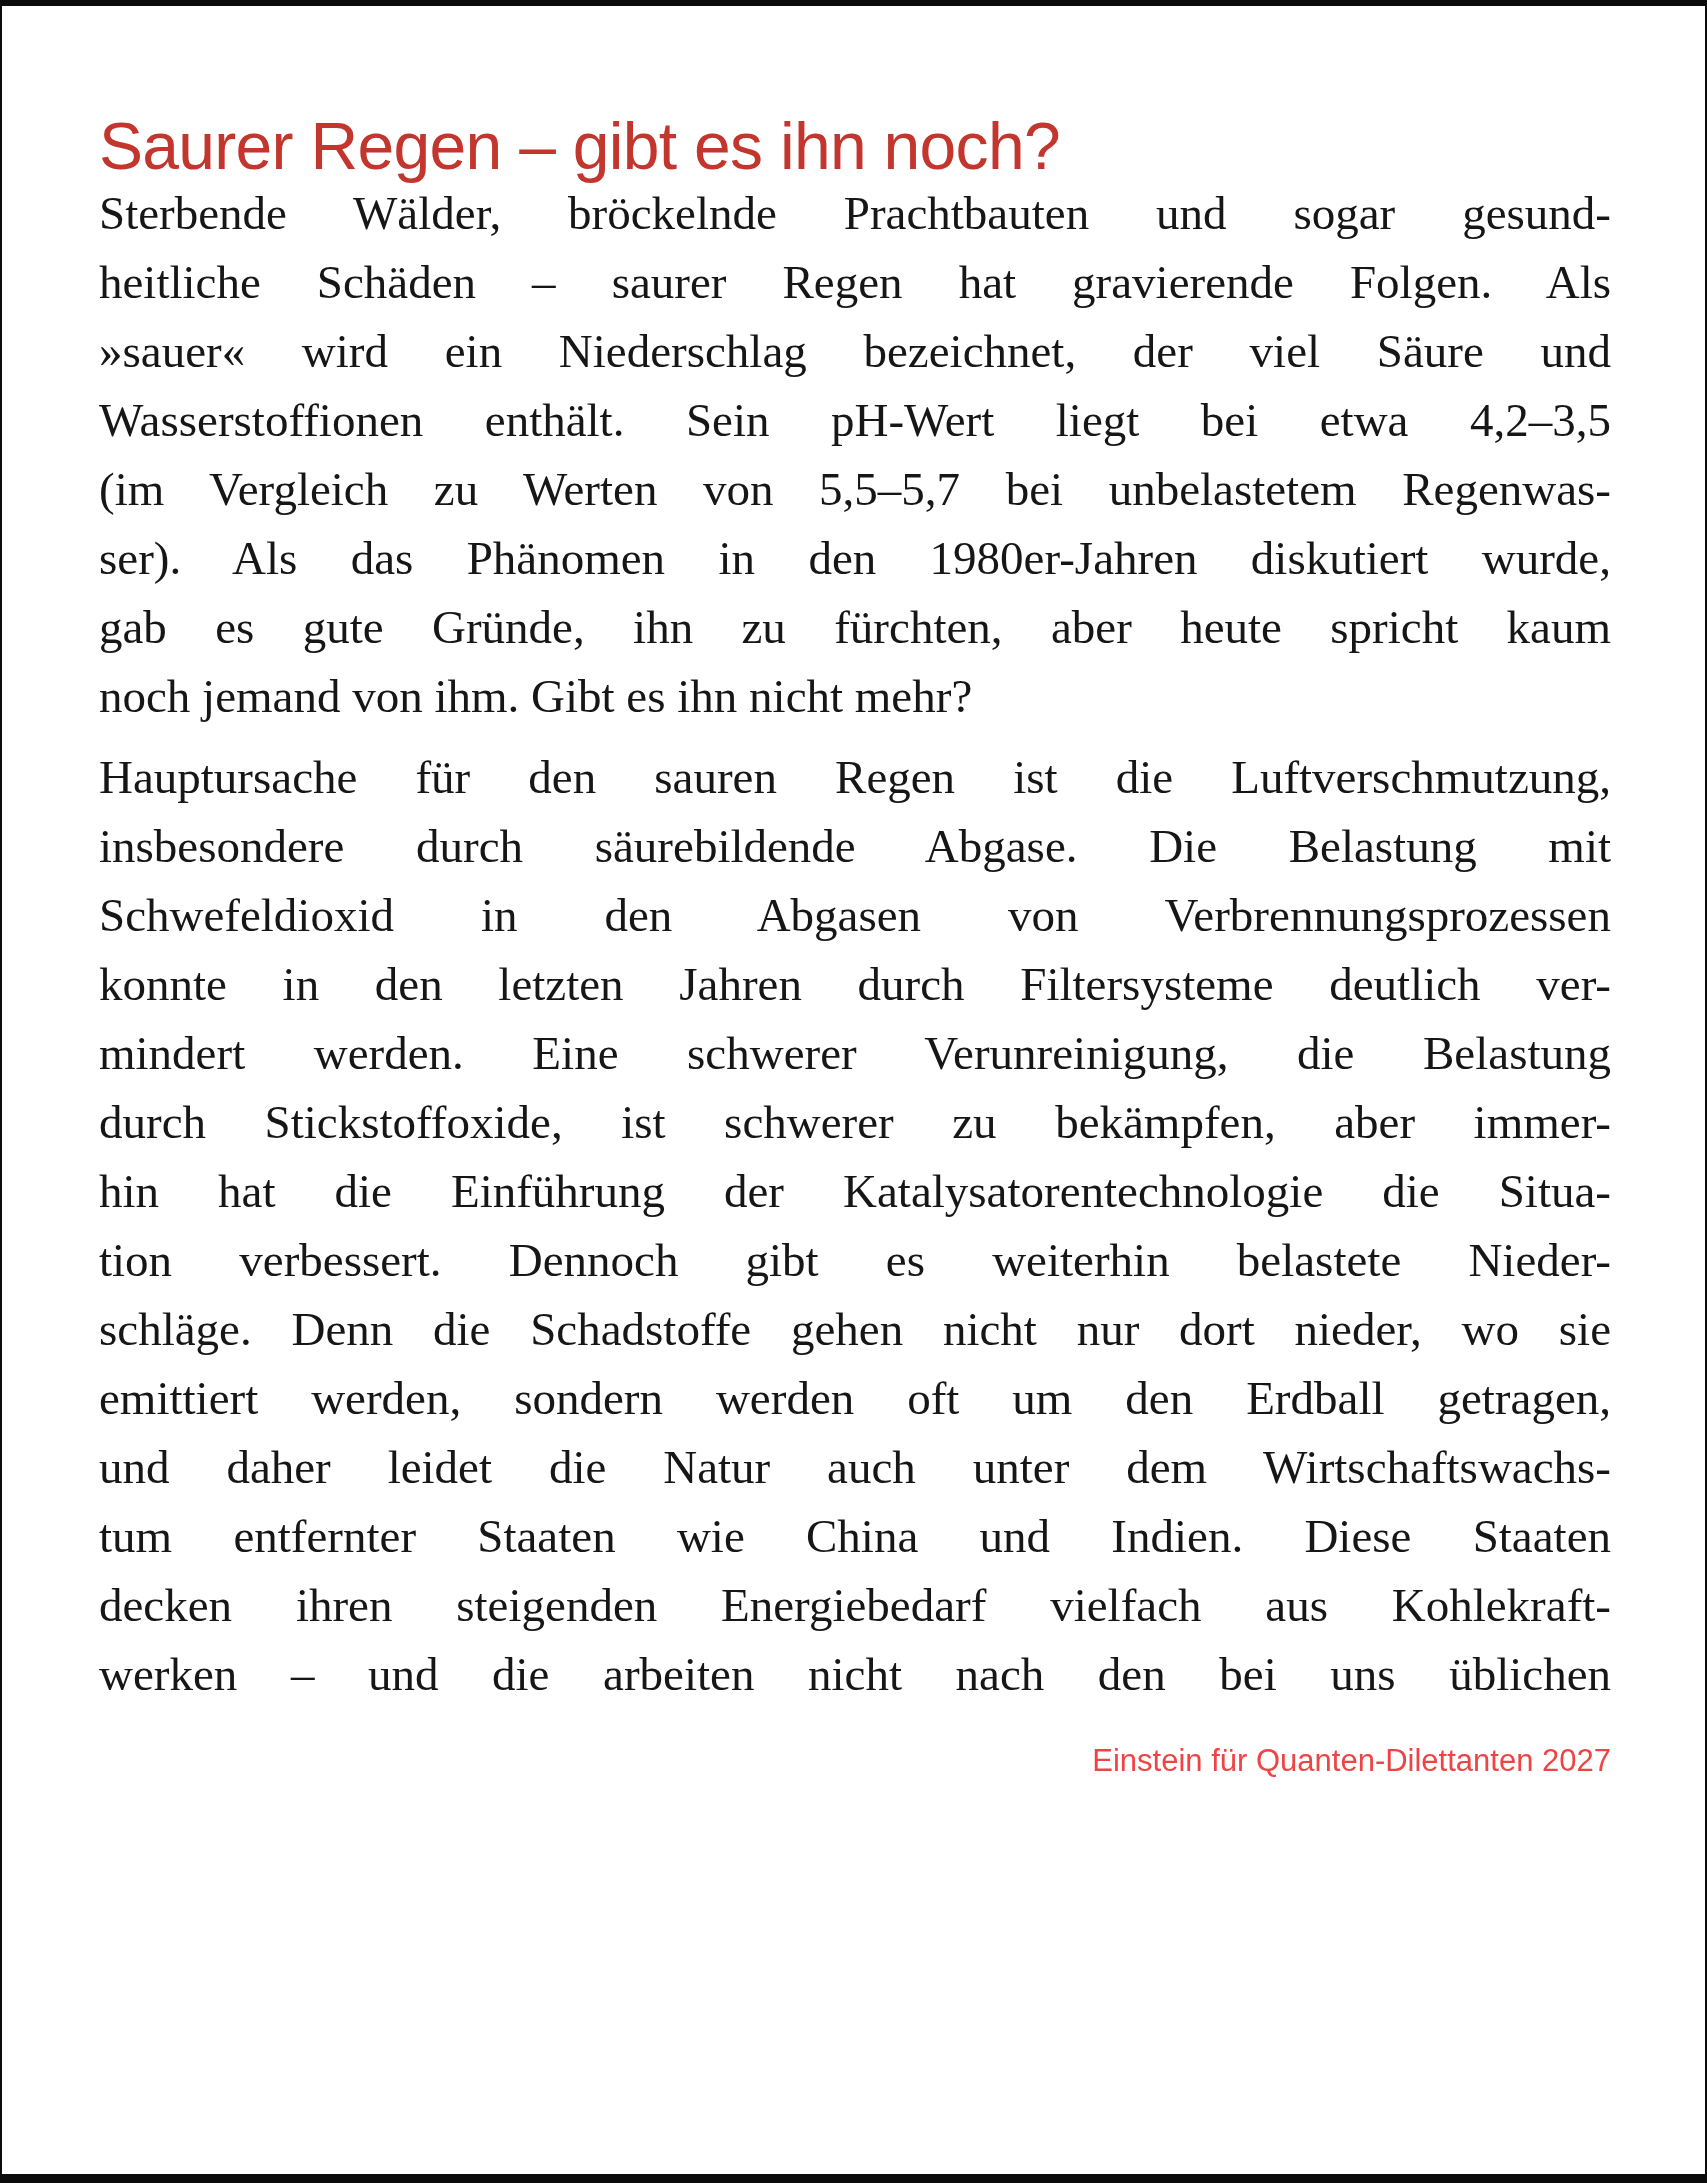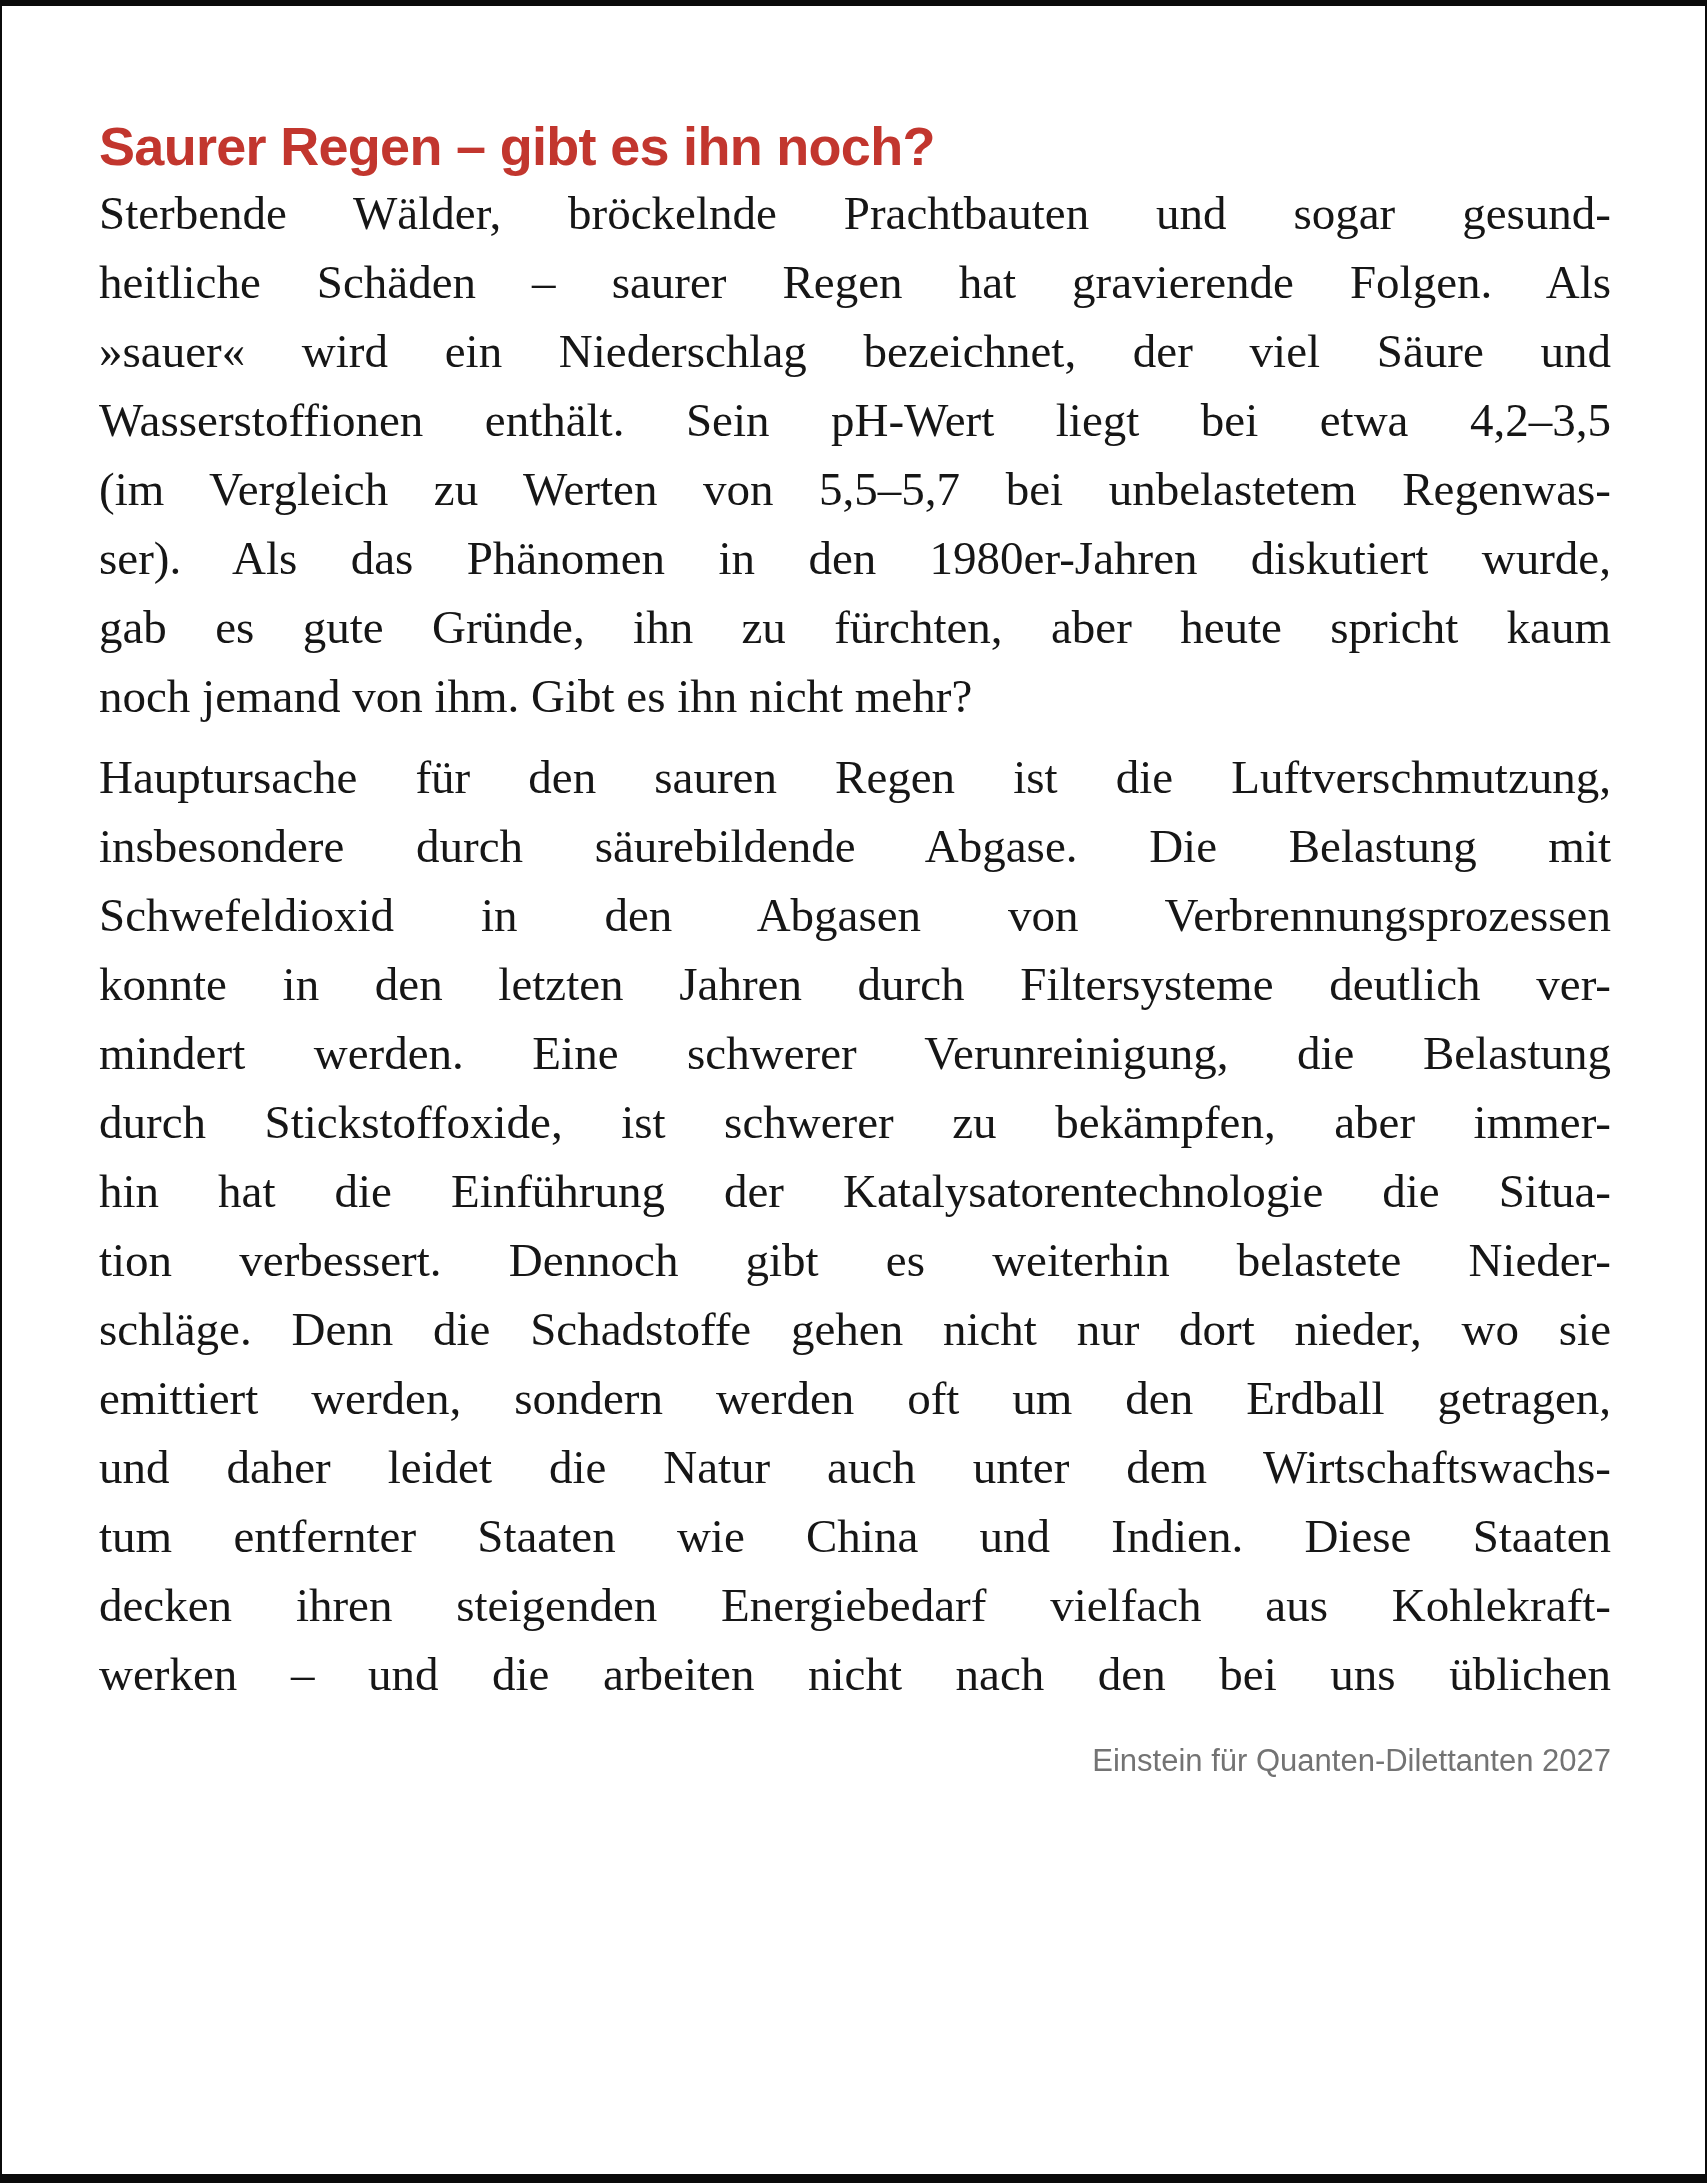--- a/index.html
+++ b/index.html
@@ -15,22 +15,22 @@
     font-family: "Liberation Serif", serif;
     overflow: hidden;
   }
   .page-content {
     margin-left: 97px;
     width: 1512px;
   }
   .headline {
     margin: 108px 0 0 0;
     font-family: "Liberation Sans", sans-serif;
-    font-weight: bold;
-    font-size: 54px;
+    font-weight: normal;
+    font-size: 66px;
     line-height: 65px;
     letter-spacing: -0.7px;
     color: #c2362e;
   }
   .paragraph {
     color: #161616;
     font-size: 47px;
   }
   .paragraph + .paragraph {
     margin-top: 12px;
@@ -43,21 +43,21 @@
     white-space: normal;
   }
   .line.last {
     text-align-last: left;
   }
   .attribution {
     margin-top: 33px;
     font-family: "Liberation Sans", sans-serif;
     font-size: 31px;
     line-height: 37px;
-    color: #737373;
+    color: #ef4444;
     text-align: right;
   }
 </style>
 </head>
 <body>
 
 <div class="page-content">
   <h1 class="headline">Saurer Regen – gibt es ihn noch?</h1>
 
   <div>

